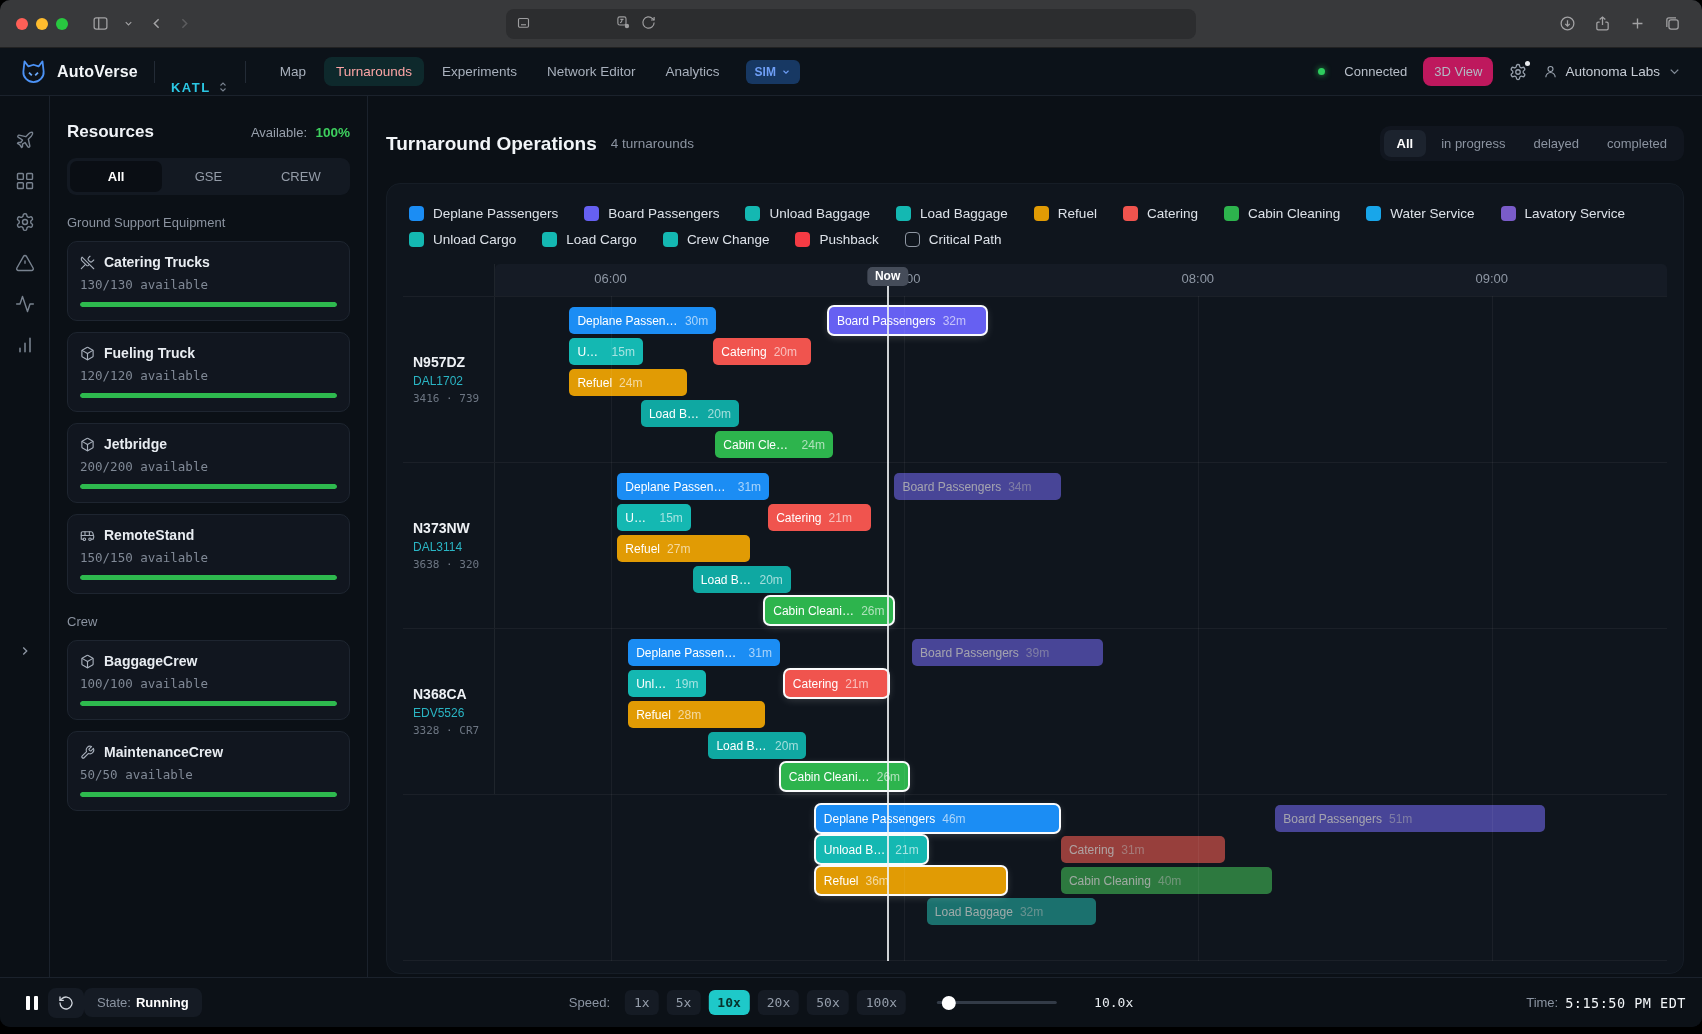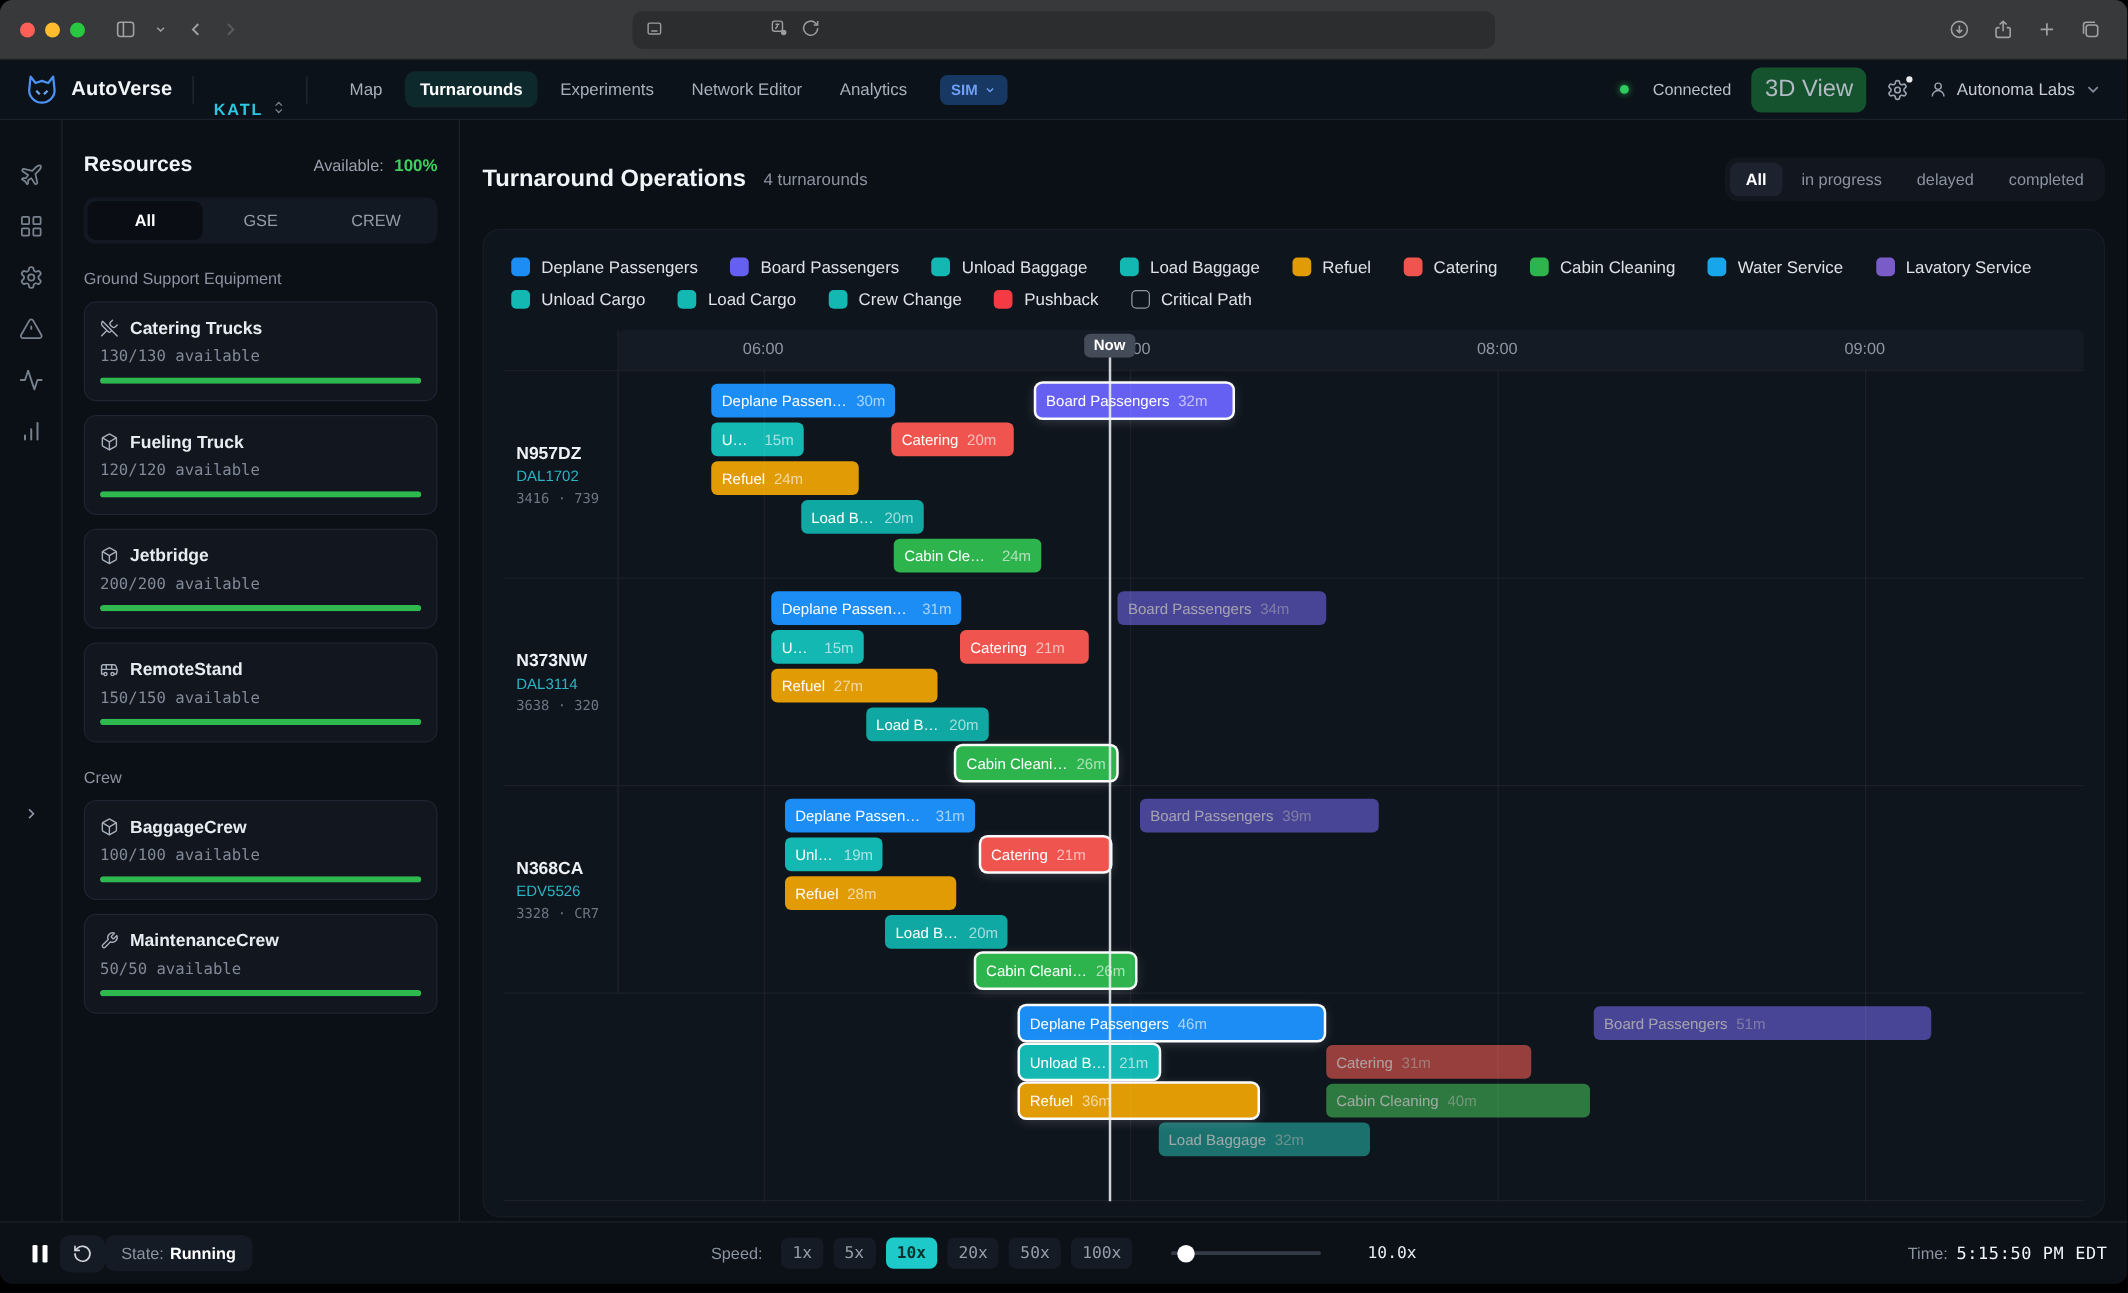--- a/index.html
+++ b/index.html
@@ -24,26 +24,26 @@
   
   .app-header { height:48px; background:#0c1219; border-bottom:1px solid #1b222c; display:flex; align-items:center; padding:0 20px; flex:none; }
   .logo { width:27px; height:27px; margin-right:10px; }
   .app-name { color:#f2f5f8; font-size:16px; font-weight:700; letter-spacing:.2px; }
   .hdr-div { width:1px; height:22px; background:#232b36; margin:0 16px; }
   .station { display:flex; align-items:center; gap:6px; cursor:pointer;margin-top:32px; }
   .station-code { color:#2bc7e3; font-size:13px; font-weight:700; letter-spacing:1.5px; }
   .updown { color:#77808d; }
   .nav { display:flex; align-items:center; gap:6px; margin-left:6px; }
   .nav-item { padding:7px 12px; border-radius:8px; font-size:13.5px; color:#a8b0bc; cursor:pointer; white-space:nowrap; }
-  .nav-item.active { background:rgba(36,210,190,.12); color:#ffffff; font-weight:700;text-align:center; }
+  .nav-item.active { background:rgba(36,210,190,.12); color:#fca5a5; font-weight:400;text-align:center; }
   .sim-pill { margin-left:14px; background:#173863; border-radius:6px; padding:5px 9px; display:flex; align-items:center; gap:5px; color:#6f9ff7; font-size:12px; font-weight:700; cursor:pointer; }
   .hdr-right { margin-left:auto; display:flex; align-items:center; gap:16px; }
   .conn { display:flex; align-items:center; gap:19px; font-size:13px; color:#b8bfc9;text-align:center; }
   .conn-dot { width:7px; height:7px; border-radius:50%; box-shadow:0 0 6px rgba(46,204,94,.8); }
-  .btn-3d { background:#14532d; border-radius:8px; padding:7px 11px; font-size:19px; color:#b2bac4; cursor:pointer; }
+  .btn-3d { background:#be185d; border-radius:8px; padding:7px 11px; font-size:13px; color:#b2bac4; cursor:pointer; }
   .gear-wrap { position:relative; color:#99a2ae; cursor:pointer; display:flex; }
   .gear-wrap svg { width:18px; height:18px; }
   .gear-dot { position:absolute; top:-2px; right:-3px; width:5px; height:5px; border-radius:50%; background:#e8eaed; }
   .account { display:flex; align-items:center; gap:7px; cursor:pointer; color:#c6ccd5; font-size:13.5px; }
   .account svg { width:15px; height:15px; color:#99a2ae; }
 
   
   .body-row { flex:1; display:flex; min-height:0; }
   .rail { width:50px; flex:none; border-right:1px solid #1b222c; background:#0b1016; display:flex; flex-direction:column; align-items:center; padding-top:34px; gap:21px; position:relative; color:#78828f; }
   .rail-ic { width:20px; height:20px; cursor:pointer; }

